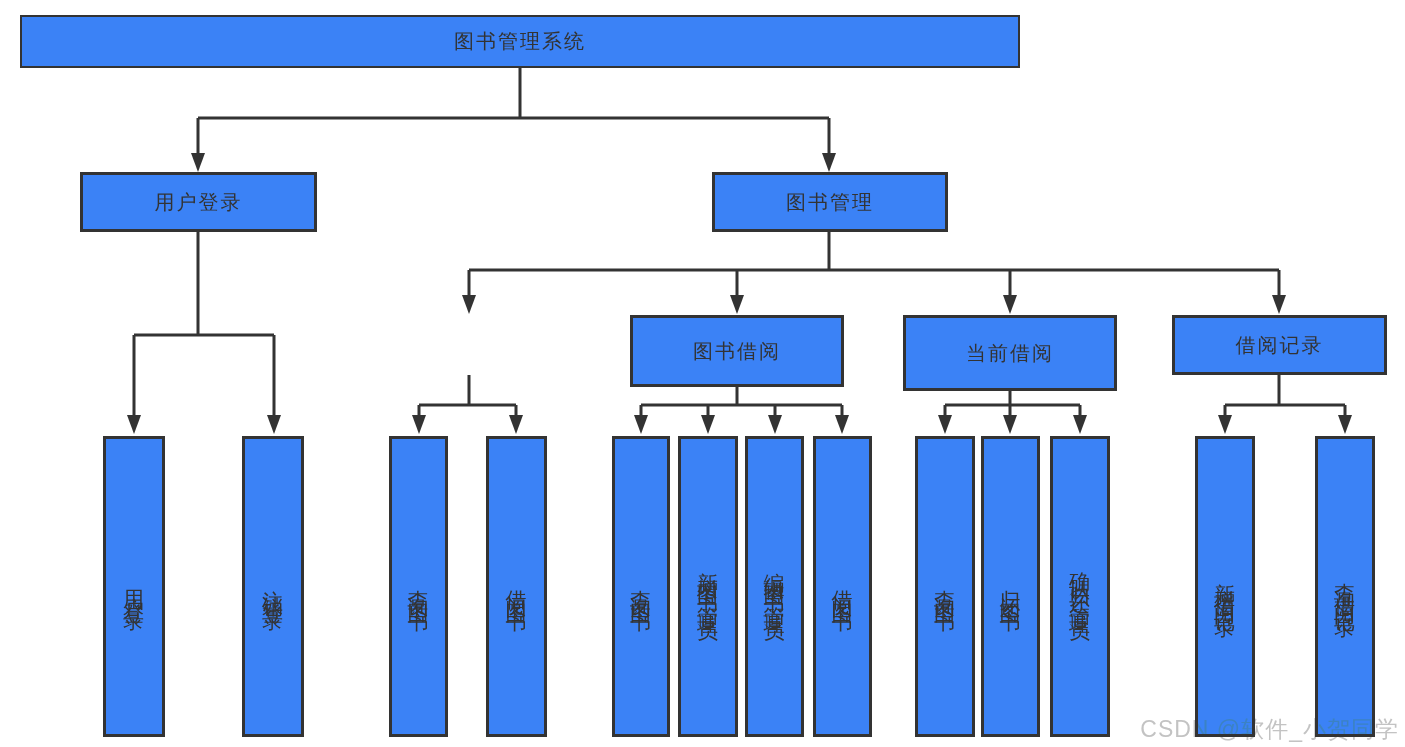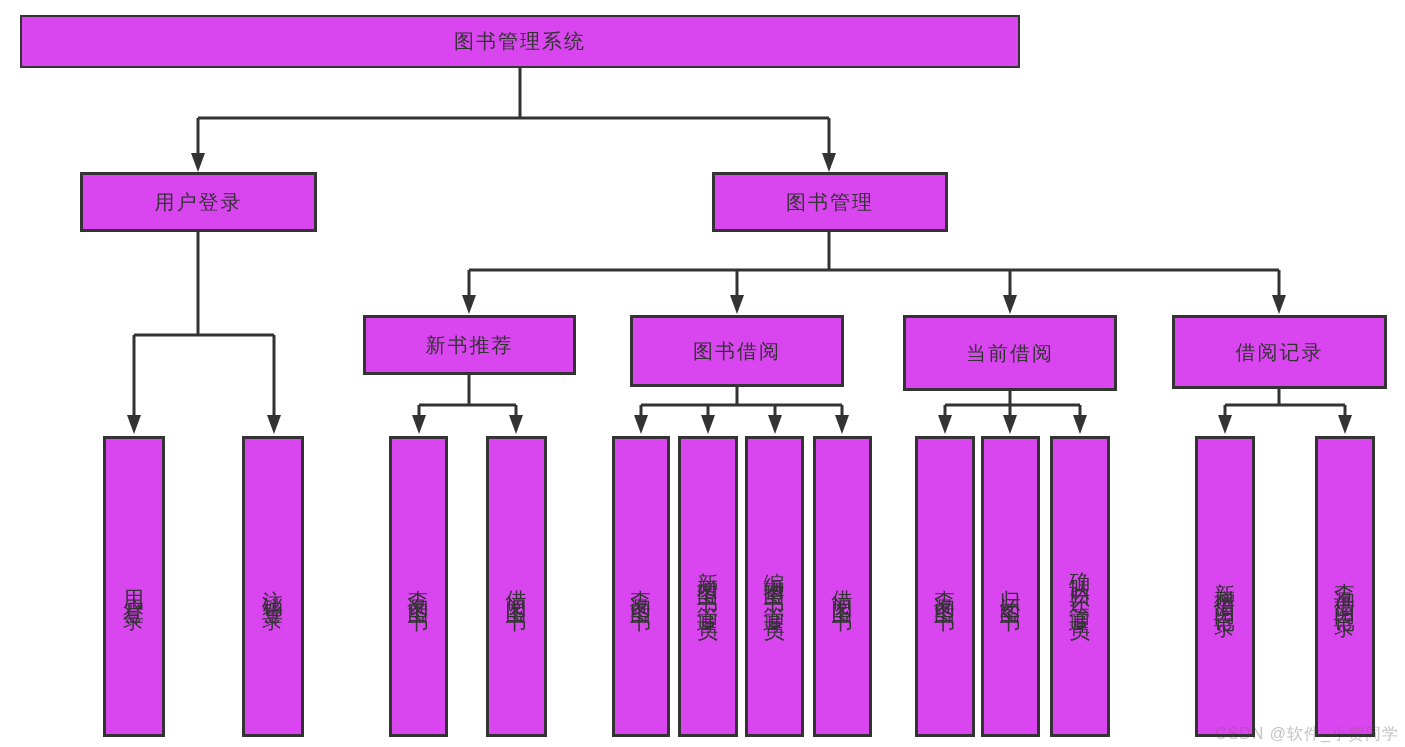--- a/index.html
+++ b/index.html
@@ -18,21 +18,21 @@
   .connectors {
     position: absolute;
     left: 0;
     top: 0;
     width: 1405px;
     height: 747px;
   }
   .node {
     position: absolute;
     box-sizing: border-box;
-    background: #d946ef;
+    background: #3b82f6;
     border: 3px solid #333333;
     color: #333333;
     display: flex;
     align-items: center;
     justify-content: center;
   }
   .hbox {
     font-size: 20px;
     letter-spacing: 2px;
     white-space: nowrap;
@@ -45,21 +45,21 @@
     text-orientation: mixed;
     font-size: 21px;
     letter-spacing: 7px;
     line-height: 1;
     white-space: nowrap;
   }
   .watermark {
     position: absolute;
     right: 6px;
     bottom: 2px;
-    font-size: 16px;
+    font-size: 23px;
     color: #c3c3c3;
     letter-spacing: 1px;
     mix-blend-mode: darken;
     z-index: 5;
     white-space: nowrap;
   }
 </style>
 </head>
 <body>
 
@@ -106,24 +106,23 @@
       <polygon points="1218,415 1232,415 1225,434"></polygon>
       <polygon points="1338,415 1352,415 1345,434"></polygon>
     </g>
   </svg>
 
   <div class="node hbox rootbox" style="left:20px; top:15px; width:1000px; height:53px;">图书管理系统</div>
 
   <div class="node hbox" style="left:80px; top:172px; width:237px; height:60px;">用户登录</div>
   <div class="node hbox" style="left:712px; top:172px; width:236px; height:60px;">图书管理</div>
 
-  <div class="node hbox" style="left:363px; top:315px; width:213px; height:60px;">新书推荐</div>
   <div class="node hbox" style="left:630px; top:315px; width:214px; height:72px;">图书借阅</div>
   <div class="node hbox" style="left:903px; top:315px; width:214px; height:76px;">当前借阅</div>
-  <div class="node hbox" style="left:1172px; top:315px; width:215px; height:74px;">借阅记录</div>
+  <div class="node hbox" style="left:1172px; top:315px; width:215px; height:60px;">借阅记录</div>
 
   <div class="node vbox" style="left:103px; top:436px; width:62px; height:301px;">用户登录</div>
   <div class="node vbox" style="left:242px; top:436px; width:62px; height:301px;">注销登录</div>
 
   <div class="node vbox" style="left:389px; top:436px; width:59px; height:301px;">查询图书</div>
   <div class="node vbox" style="left:486px; top:436px; width:61px; height:301px;">借阅图书</div>
 
   <div class="node vbox" style="left:612px; top:436px; width:58px; height:301px;">查询图书</div>
   <div class="node vbox" style="left:678px; top:436px; width:60px; height:301px;">新增图书（管理员）</div>
   <div class="node vbox" style="left:745px; top:436px; width:59px; height:301px;">编辑图书（管理员）</div>

